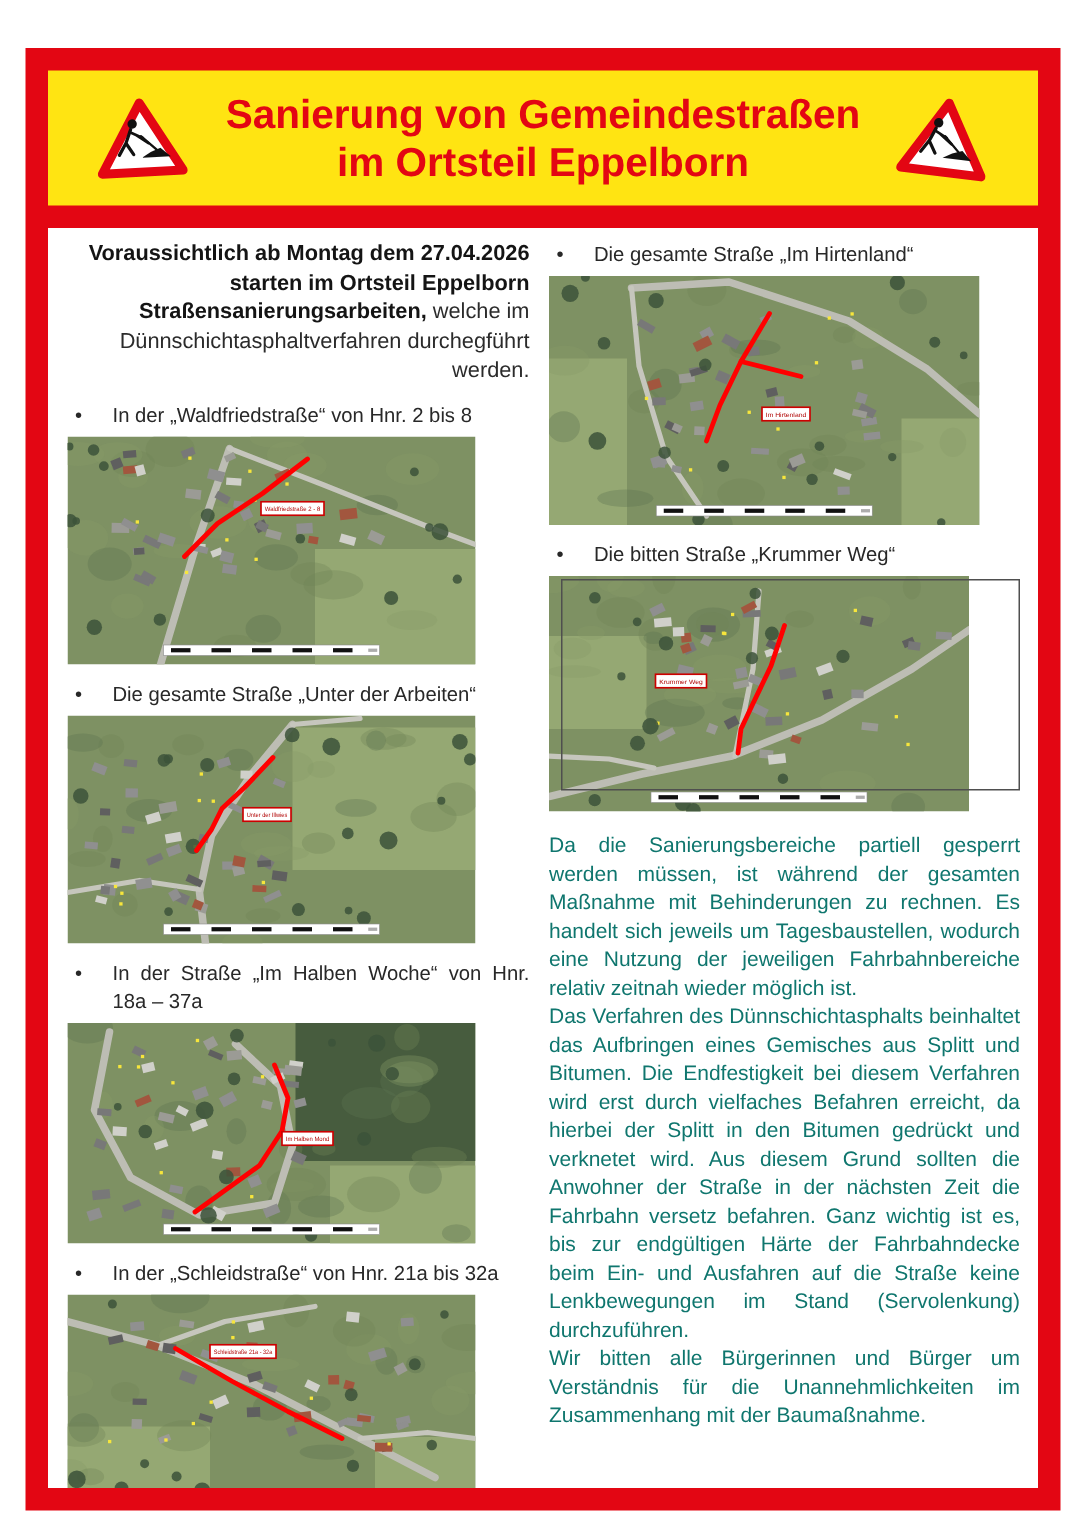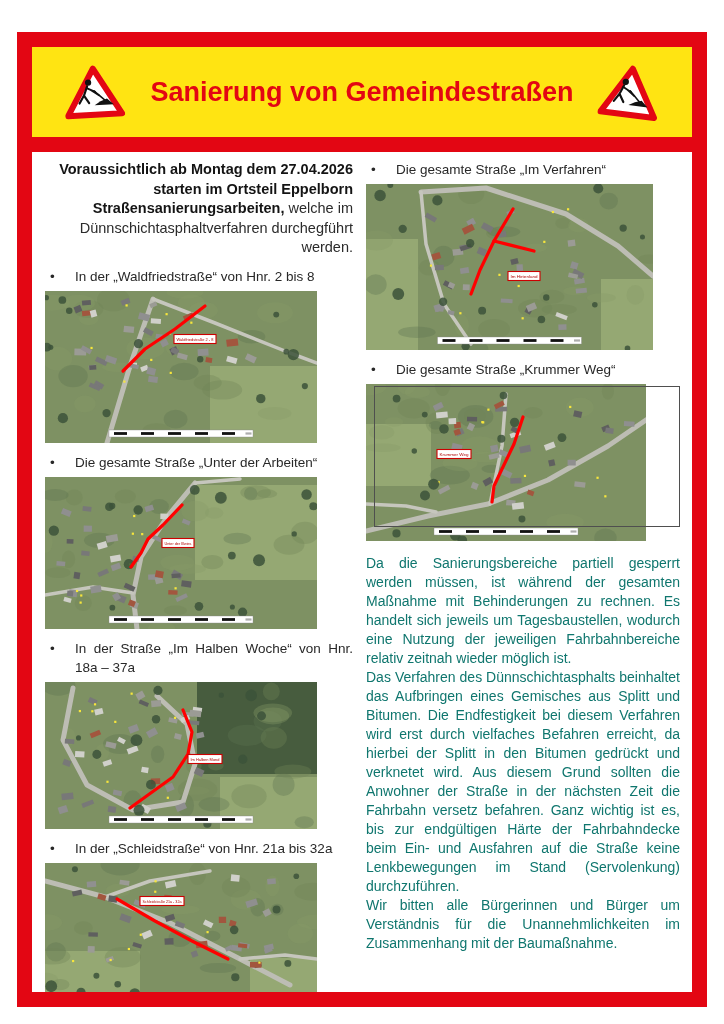--- a/index.html
+++ b/index.html
@@ -41,20 +41,21 @@
       <svg class="sign left" viewBox="0 0 100 90">
         <path d="M50 6 L95 83 L5 83 Z" fill="#ffffff" stroke="#e30613" stroke-width="10" stroke-linejoin="round"></path>
         <circle cx="41" cy="29" r="5.2" fill="#111"></circle>
         <path d="M39 35 L33 50 M33 50 L41 63 M33 50 L25 63" stroke="#111" stroke-width="3.6" fill="none" stroke-linecap="round"></path>
         <path d="M38 38 L52 45 M44 41 L58 51" stroke="#111" stroke-width="3" fill="none" stroke-linecap="round"></path>
         <path d="M50 43 L68 60" stroke="#111" stroke-width="2.6" fill="none" stroke-linecap="round"></path>
         <path d="M50 67 L82 67 L71 57 L60 61 Z" fill="#111"></path>
       </svg>
       <div class="title">
         <div>Sanierung von Gemeindestraßen</div>
+        <div>im Ortsteil Eppelborn</div>
       </div>
       <svg class="sign right" viewBox="0 0 100 90">
         <path d="M50 6 L95 83 L5 83 Z" fill="#ffffff" stroke="#e30613" stroke-width="10" stroke-linejoin="round"></path>
         <circle cx="41" cy="29" r="5.2" fill="#111"></circle>
         <path d="M39 35 L33 50 M33 50 L41 63 M33 50 L25 63" stroke="#111" stroke-width="3.6" fill="none" stroke-linecap="round"></path>
         <path d="M38 38 L52 45 M44 41 L58 51" stroke="#111" stroke-width="3" fill="none" stroke-linecap="round"></path>
         <path d="M50 43 L68 60" stroke="#111" stroke-width="2.6" fill="none" stroke-linecap="round"></path>
         <path d="M50 67 L82 67 L71 57 L60 61 Z" fill="#111"></path>
       </svg>
     </div>
@@ -463,21 +464,21 @@
                 <rect x="177" y="132.1" width="13" height="2.8" fill="#111"></rect>
                 <rect x="200.5" y="132.4" width="6" height="2.2" fill="#777" opacity="0.6"></rect>
               </svg>
             </div>
           </div>
       </div>
       <div class="col-right">
         <div id="right-streets">
             <div class="bullet-item">
               <span class="dot">•</span>
-              <span class="bullet-text">Die gesamte Straße „Im Verfahren“</span>
+              <span class="bullet-text">Die gesamte Straße „Im Hirtenland“</span>
             </div>
             <div class="map-block">
               <svg width="287" height="166" viewBox="0 0 287 166">
                 <rect x="0" y="0" width="287" height="166" fill="#7e9163"></rect>
                 <rect x="0" y="55" width="52" height="111" fill="#95a873"></rect>
                 <rect x="235" y="95" width="52" height="71" fill="#95a873"></rect>
                 <ellipse cx="128.07743820594624" cy="145.01979636540636" rx="15.902515315450728" ry="9.992422252893448" fill="#6f8557" opacity="0.35"></ellipse>
                 <ellipse cx="63.44310062774457" cy="83.52860897546634" rx="10.664657247718424" ry="8.076765848323703" fill="#6f8557" opacity="0.35"></ellipse>
                 <ellipse cx="170.10732449428178" cy="63.774195584934205" rx="10.780810339841992" ry="4.369053749367595" fill="#879c66" opacity="0.35"></ellipse>
                 <ellipse cx="127.13068201229908" cy="49.29226846434176" rx="7.105783197563142" ry="5.314480654895306" fill="#6f8557" opacity="0.35"></ellipse>
@@ -567,21 +568,21 @@
                 <rect x="76.5" y="155.1" width="13" height="2.8" fill="#111"></rect>
                 <rect x="103.5" y="155.1" width="13" height="2.8" fill="#111"></rect>
                 <rect x="130.5" y="155.1" width="13" height="2.8" fill="#111"></rect>
                 <rect x="157.5" y="155.1" width="13" height="2.8" fill="#111"></rect>
                 <rect x="184.5" y="155.1" width="13" height="2.8" fill="#111"></rect>
                 <rect x="208" y="155.4" width="6" height="2.2" fill="#777" opacity="0.6"></rect>
               </svg>
             </div>
             <div class="bullet-item">
               <span class="dot">•</span>
-              <span class="bullet-text">Die gesamte Straße „Krummer Weg“</span>
+              <span class="bullet-text">Die bitten Straße „Krummer Weg“</span>
             </div>
             <div class="map-block">
               <div class="framed-wrap" style="width: 314px; height: 160px;">
                 <svg width="280" height="157" viewBox="0 0 280 157">
                   <rect x="0" y="0" width="280" height="157" fill="#7e9163"></rect>
                   <rect x="0" y="40" width="65" height="62" fill="#95a873"></rect>
                   <ellipse cx="40.671143559738994" cy="0.7350689598824829" rx="9.135798641946167" ry="9.868235604837537" fill="#879c66" opacity="0.35"></ellipse>
                   <ellipse cx="241.93345204927027" cy="7.2123076119460166" rx="6.063581407535821" ry="8.41462010703981" fill="#6f8557" opacity="0.35"></ellipse>
                   <ellipse cx="0.7114334590733051" cy="2.700446186820045" rx="19.532594595570117" ry="8.76712499000132" fill="#879c66" opacity="0.35"></ellipse>
                   <ellipse cx="239.4630584307015" cy="153.70291889365762" rx="11.241972306277603" ry="9.171341655775905" fill="#5d7350" opacity="0.35"></ellipse>

